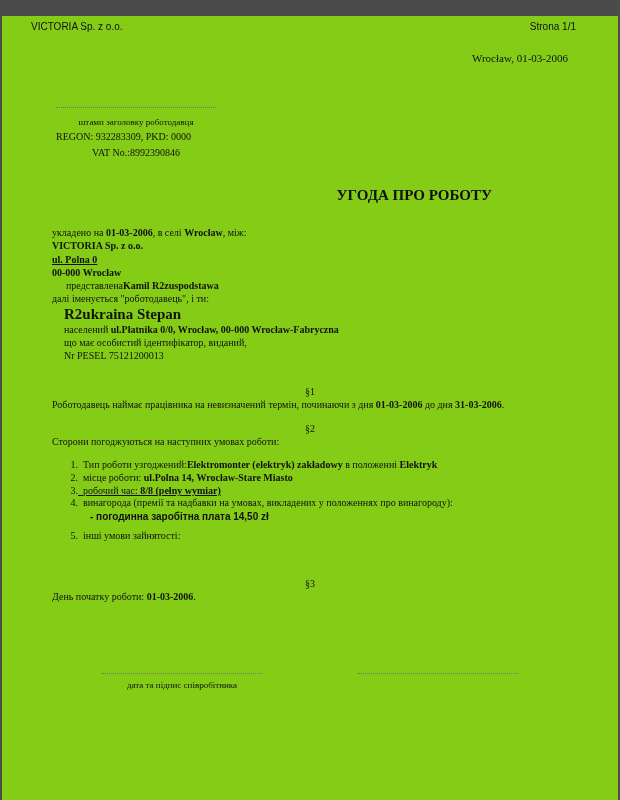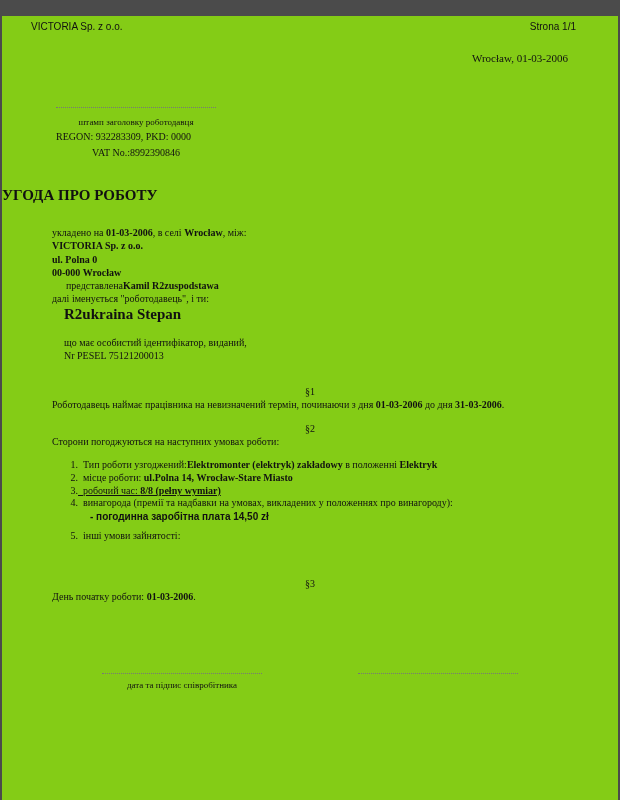--- a/index.html
+++ b/index.html
@@ -20,21 +20,21 @@
   .abs { position: absolute; white-space: nowrap; }
   .sans { font-family: "Liberation Sans", sans-serif; }
   .b { font-weight: bold; }
   .hdr-left { left: 29px; top: 5px; font-size: 10px; }
   .hdr-right { right: 42px; top: 5px; font-size: 10px; }
   .place-date { right: 50px; top: 36px; font-size: 11px; }
   .stamp-line { left: 54px; top: 91px; width: 160px; border-top: 1px dotted #777; }
   .stamp-label { left: 54px; top: 101px; width: 160px; text-align: center; font-size: 9px; }
   .regon { left: 54px; top: 115px; width: 160px; text-align: left; font-size: 10px; }
   .vat { left: 54px; top: 131px; width: 160px; text-align: center; font-size: 10px; }
-  .title { left: 0; width: 490px; top: 171px; text-align: left; font-size: 15px; font-weight: bold; }
+  .title { left: 0; width: 490px; top: 171px; text-align: right; font-size: 15px; font-weight: bold; }
   .line { font-size: 10px; }
   .name { font-size: 15px; font-weight: bold; }
   .para { left: 0; width: 616px; text-align: center; font-size: 10px; }
   .list-num { font-size: 10px; width: 14px; text-align: right; }
   .sig-line { border-top: 1px dotted #777; }
   .sig-label { font-size: 9px; text-align: center; line-height: 13px; white-space: normal; }
 </style>
 </head>
 <body>
 
@@ -49,27 +49,30 @@
   <div class="abs stamp-label">штамп заголовку роботодавця</div>
   <div class="abs regon">REGON: 932283309, PKD: 0000</div>
   <div class="abs vat">VAT No.:8992390846</div>
 
   <div class="abs title">УГОДА ПРО РОБОТУ</div>
 
   <div class="abs line" style="left:50px; top:211px;">
     <span>укладено на </span><span class="b">01-03-2006</span><span>, в селі </span><span class="b">Wrocław</span><span>, між:</span>
   </div>
   <div class="abs line b" style="left:50px; top:224px;">VICTORIA Sp. z o.o.</div>
-  <div class="abs line b" style="left:50px; top:238px;">ul. Polna 0</div>
+  <div class="abs line b" style="left:50px; top:238px;text-decoration:underline;">ul. Polna 0</div>
   <div class="abs line b" style="left:50px; top:251px;">00-000 Wrocław</div>
   <div class="abs line" style="left:64px; top:264px;">
     <span>представлена</span><span class="b">Kamil R2zuspodstawa</span>
   </div>
   <div class="abs line" style="left:50px; top:277px;">далі іменується "роботодавець", і ти:</div>
   <div class="abs name" style="left:62px; top:290px;">R2ukraina Stepan</div>
+  <div class="abs line" style="left:62px; top:308px;">
+    <span>населений </span><span class="b">ul.Płatnika 0/0, Wrocław, 00-000 Wrocław-Fabryczna</span>
+  </div>
   <div class="abs line" style="left:62px; top:321px;">що має особистий ідентифікатор, виданий,</div>
   <div class="abs line" style="left:62px; top:334px;">Nr PESEL 75121200013</div>
 
   <div class="abs para" style="top:370px;">§1</div>
   <div class="abs line" style="left:50px; top:383px;">
     <span>Роботодавець наймає працівника на невизначений термін, починаючи з дня </span><span class="b">01-03-2006</span><span> до дня </span><span class="b">31-03-2006</span><span>.</span>
   </div>
 
   <div class="abs para" style="top:407px;">§2</div>
   <div class="abs line" style="left:50px; top:420px;">Сторони погоджуються на наступних умовах роботи:</div>

